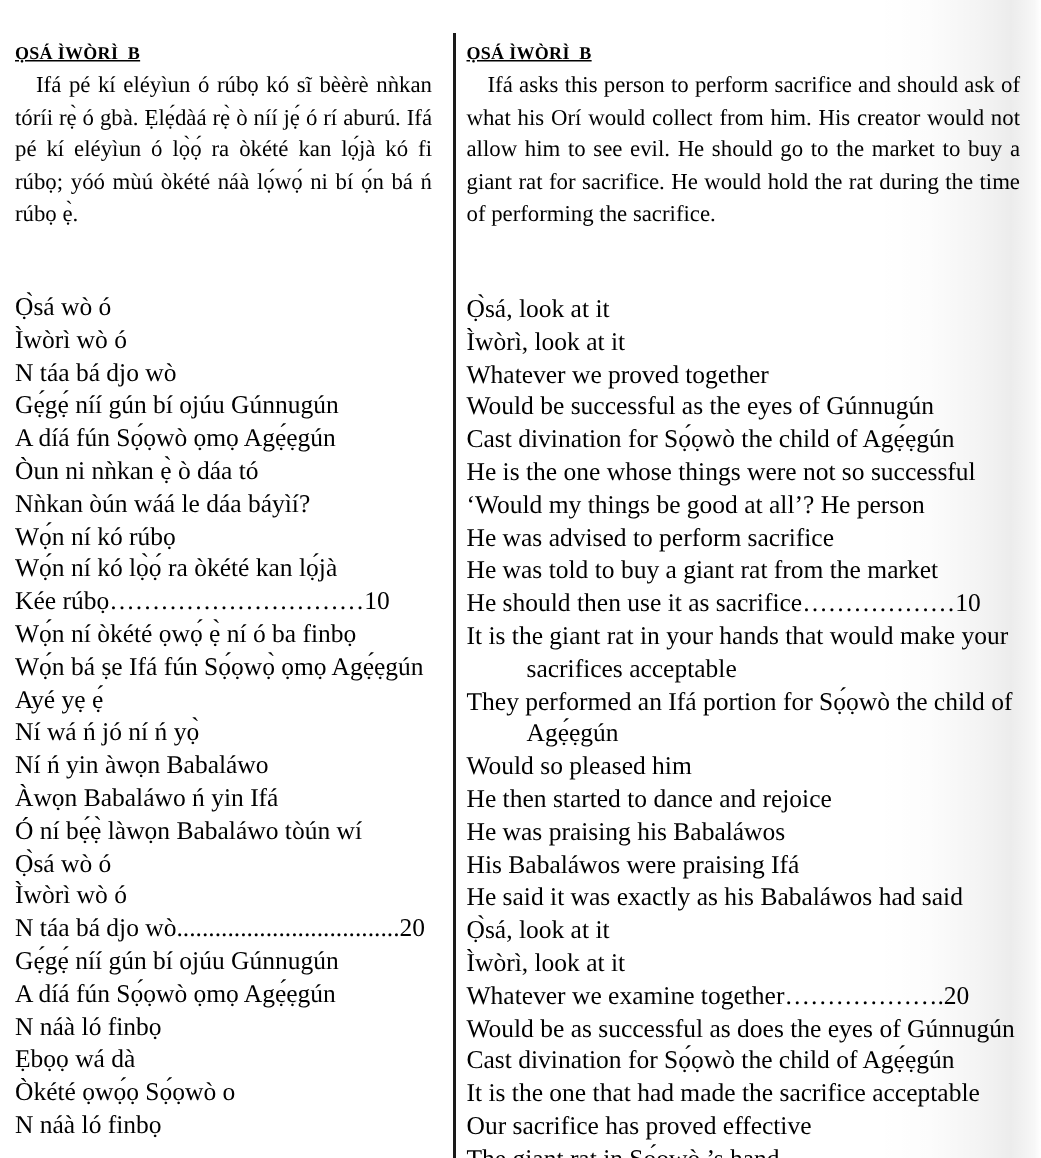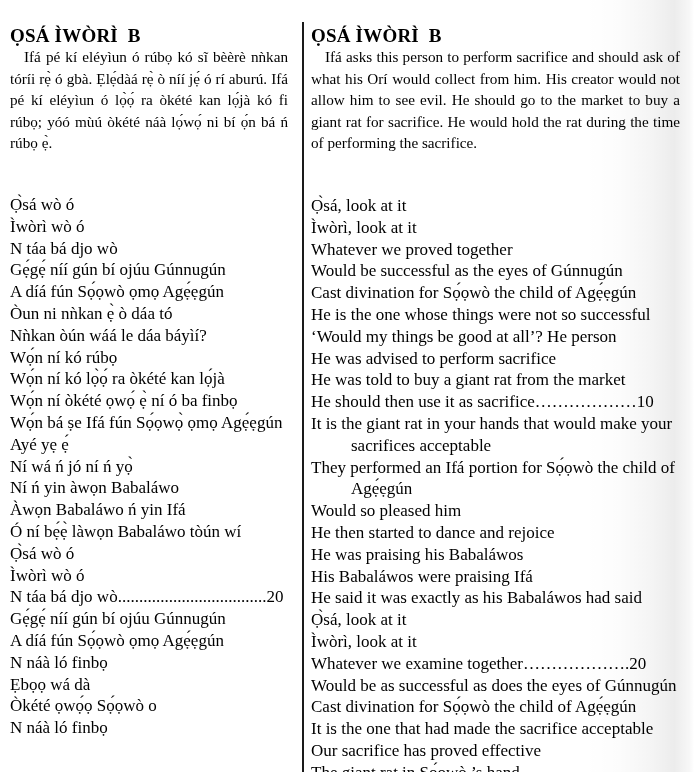--- a/index.html
+++ b/index.html
@@ -55,25 +55,26 @@
   }
   #col-english {
     left: 305px;
     width: 389px;
     padding: 26px 14px 0 6px;
     box-sizing: border-box;
   }
 
   .odu-heading {
     font-weight: bold;
-    font-size: 19px;
+    font-size: 12px;
     line-height: 19px;
     letter-spacing: 0.2px;
     margin: 0 0 1px 0;
     white-space: pre;
+    text-decoration: underline;
   }
 
   .intro {
     font-size: 15.2px;
     line-height: 21.6px;
     text-align: justify;
     text-justify: inter-word;
     margin: 0;
     text-indent: 14px;
     hyphens: none;
@@ -117,20 +118,21 @@
     <ul class="verse" id="yoruba-verse">
         <li>Ọ̀sá wò ó</li>
         <li>Ìwòrì wò ó</li>
         <li>N táa bá djo wò</li>
         <li>Gẹ́gẹ́ níí gún bí ojúu Gúnnugún</li>
         <li>A díá fún Sọ́ọwò ọmọ Agẹ́ẹgún</li>
         <li>Òun ni nǹkan ẹ̀ ò dáa tó</li>
         <li>Nǹkan òún wáá le dáa báyìí?</li>
         <li>Wọ́n ní kó rúbọ</li>
         <li>Wọ́n ní kó lọ̀ọ́ ra òkété kan lọ́jà</li>
+        <li>Kée rúbọ…………………………10</li>
         <li>Wọ́n ní òkété ọwọ́ ẹ̀ ní ó ba finbọ</li>
         <li>Wọ́n bá ṣe Ifá fún Sọ́ọwọ̀ ọmọ Agẹ́ẹgún</li>
         <li>Ayé yẹ ẹ́</li>
         <li>Ní wá ń jó ní ń yọ̀</li>
         <li>Ní ń yin àwọn Babaláwo</li>
         <li>Àwọn Babaláwo ń yin Ifá</li>
         <li>Ó ní bẹ́ẹ̀ làwọn Babaláwo tòún wí</li>
         <li>Ọ̀sá wò ó</li>
         <li>Ìwòrì wò ó</li>
         <li>N táa bá djo wò...................................20</li>

